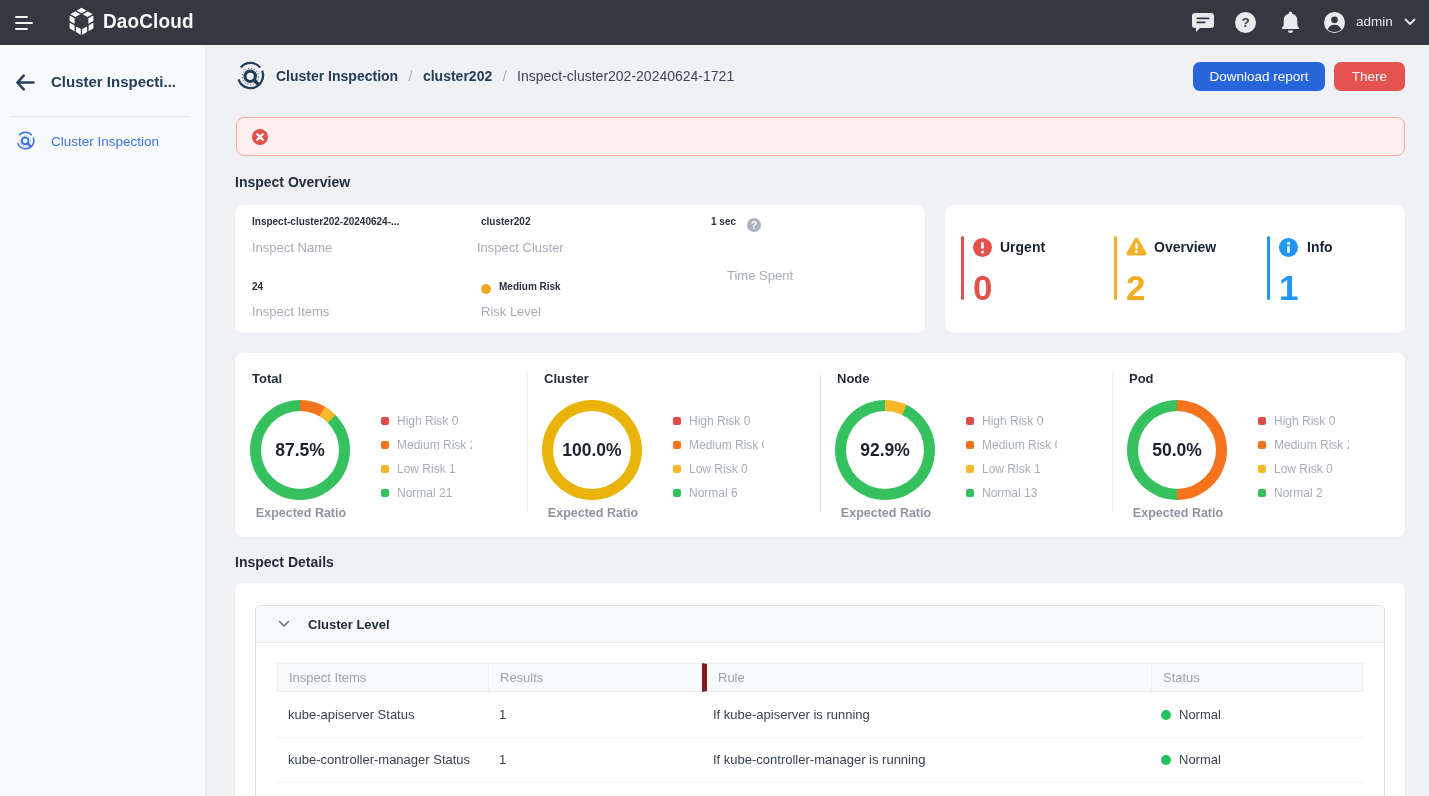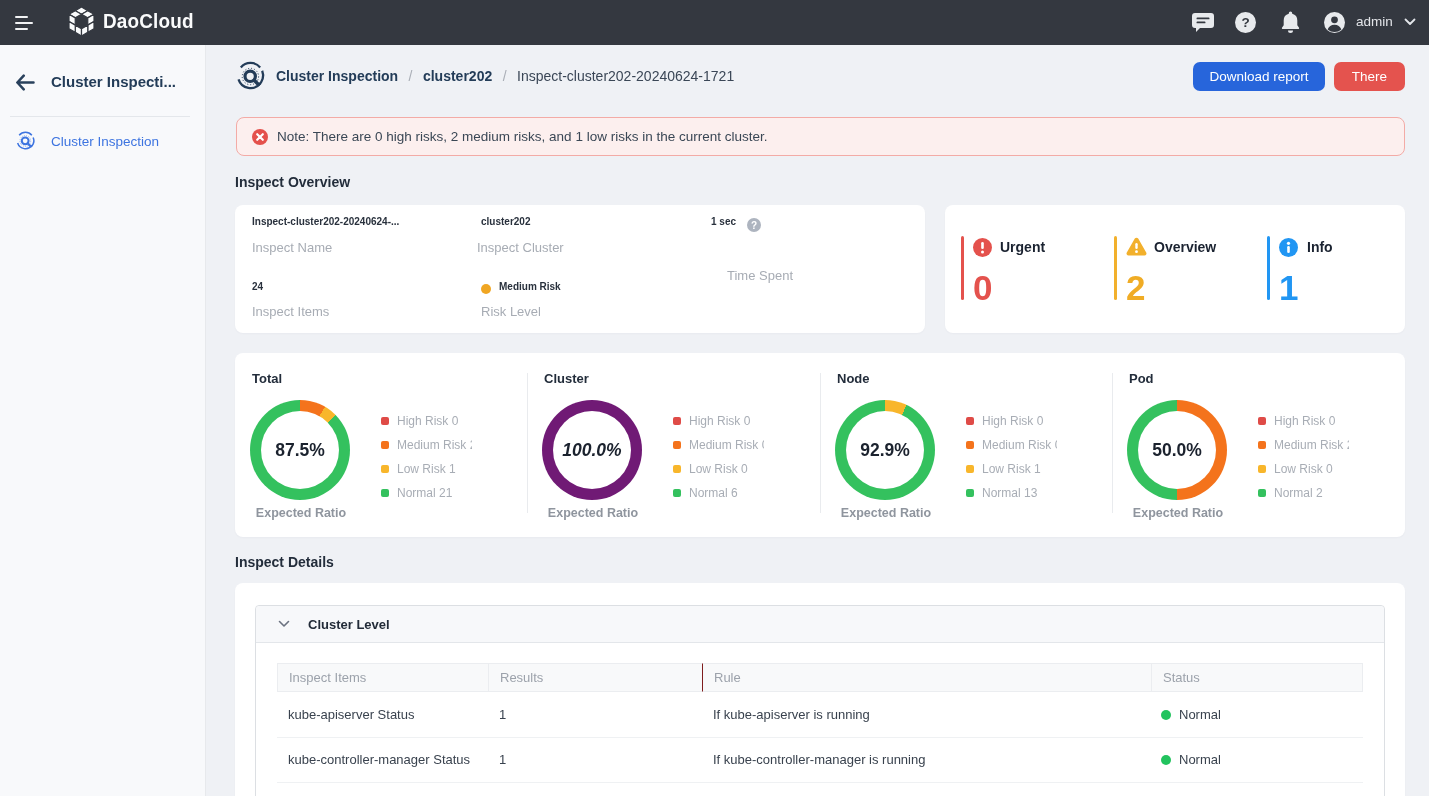--- a/index.html
+++ b/index.html
@@ -153,21 +153,20 @@
 </div>
 
 <div class="btn" style="left:1193px; width:132px; background:#2765DB;">Download report</div>
 <div class="btn" style="left:1334px; width:71px; background:#E4534E;">There</div>
 
 <div id="alert">
   <svg style="position:absolute; left:15px; top:11px;" width="16" height="16" viewBox="0 0 16 16">
     <circle cx="8" cy="8" r="8" fill="#E4514C"></circle>
     <path d="M5.2 5.2 L10.8 10.8 M10.8 5.2 L5.2 10.8" stroke="#fff" stroke-width="2.2" stroke-linecap="round"></path>
   </svg>
-  <div id="alert-text">Note: There are 0 high risks, 2 medium risks, and 1 low risks in the current cluster.</div>
 </div>
 
 <div class="h2" style="left:235px; top:174px;">Inspect Overview</div>
 
 <div class="card" style="left:235px; top:205px; width:690px; height:128px;">
   <div class="ov-val" style="left:17px; top:11px;">Inspect-cluster202-20240624-...</div>
   <div class="ov-lab" style="left:17px; top:35px;">Inspect Name</div>
   <div class="ov-val" style="left:246px; top:11px;">cluster202</div>
   <div class="ov-lab" style="left:242px; top:35px;text-align:right;">Inspect Cluster</div>
   <div class="ov-val" style="left:476px; top:11px;">1 sec</div>
@@ -235,21 +234,21 @@
       <span class="m" style="background:#F8B62B;"></span>
       <span class="t">Low Risk 1</span>
     </div>
   <div>
       <span class="m" style="background:#34C15E;"></span>
       <span class="t">Normal 21</span>
     </div>
 </div>
 
 <div class="ch-title" style="left:544px;">Cluster</div>
-<div class="donut" style="left:542px; background:#701a75;font-style:italic;">
+<div class="donut" style="left:542px; background:#eab308;">
     <div class="hole">100.0%</div>
   </div>
 <div class="exp" style="left:542px;">Expected Ratio</div>
 <div class="leg" style="left:673px; top:409px;">
   <div>
       <span class="m" style="background:#DF4B47;"></span>
       <span class="t">High Risk 0</span>
     </div>
   <div>
       <span class="m" style="background:#F4731C;"></span>
@@ -325,21 +324,21 @@
   </div>
 </div>
 
 <div id="tbl">
   <div class="th" style="left:0; width:211px; border-left:1px solid #EBEDF0;">
       <span>Inspect Items</span>
     </div>
   <div class="th" style="left:211px; width:214px; border-left:1px solid #EBEDF0;">
       <span>Results</span>
     </div>
-  <div class="th" style="left:425px; width:449px; border-left:1px solid #7f1d1d;">
+  <div class="th" style="left:425px; width:449px; border-left:5px solid #7f1d1d;">
       <span>Rule</span>
     </div>
   <div class="th" style="left:874px; width:212px; border-left:1px solid #EBEDF0; border-right:1px solid #EBEDF0;">
       <span>Status</span>
     </div>
 
   <div class="td" style="left:11px; top:44px;">kube-apiserver Status</div>
   <div class="td" style="left:222px; top:44px;">1</div>
   <div class="td" style="left:436px; top:44px;">If kube-apiserver is running</div>
   <div class="td" style="left:884px; top:44px;"><span class="dot"></span>Normal</div>

